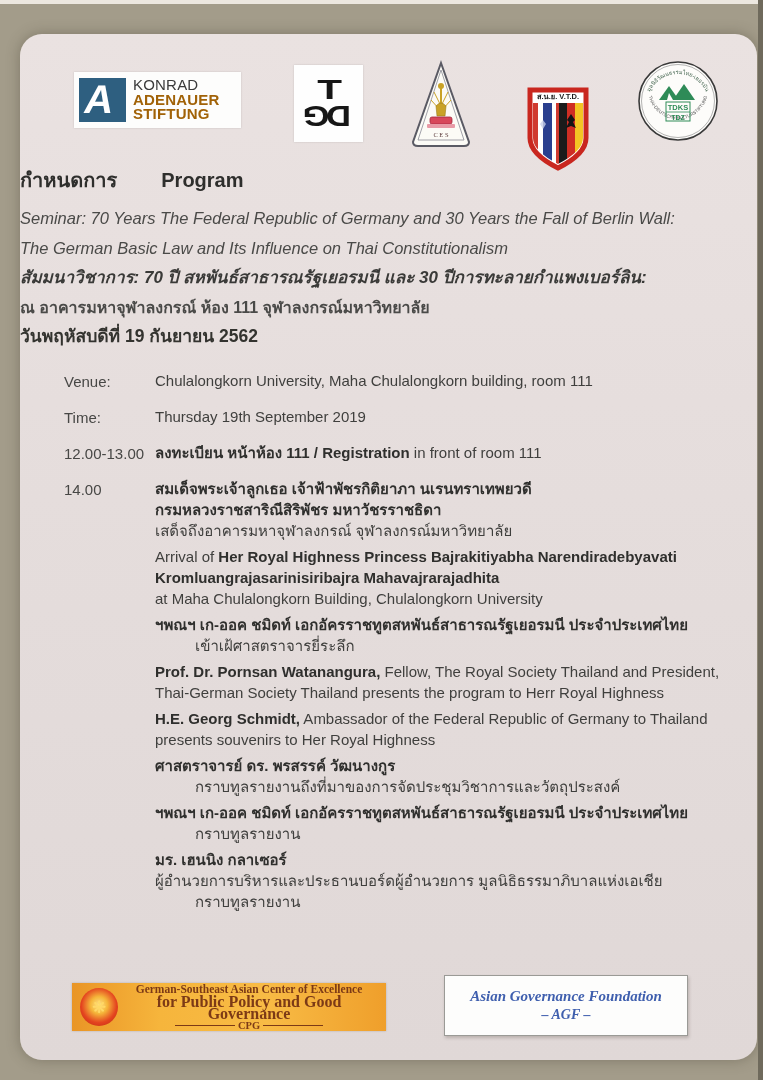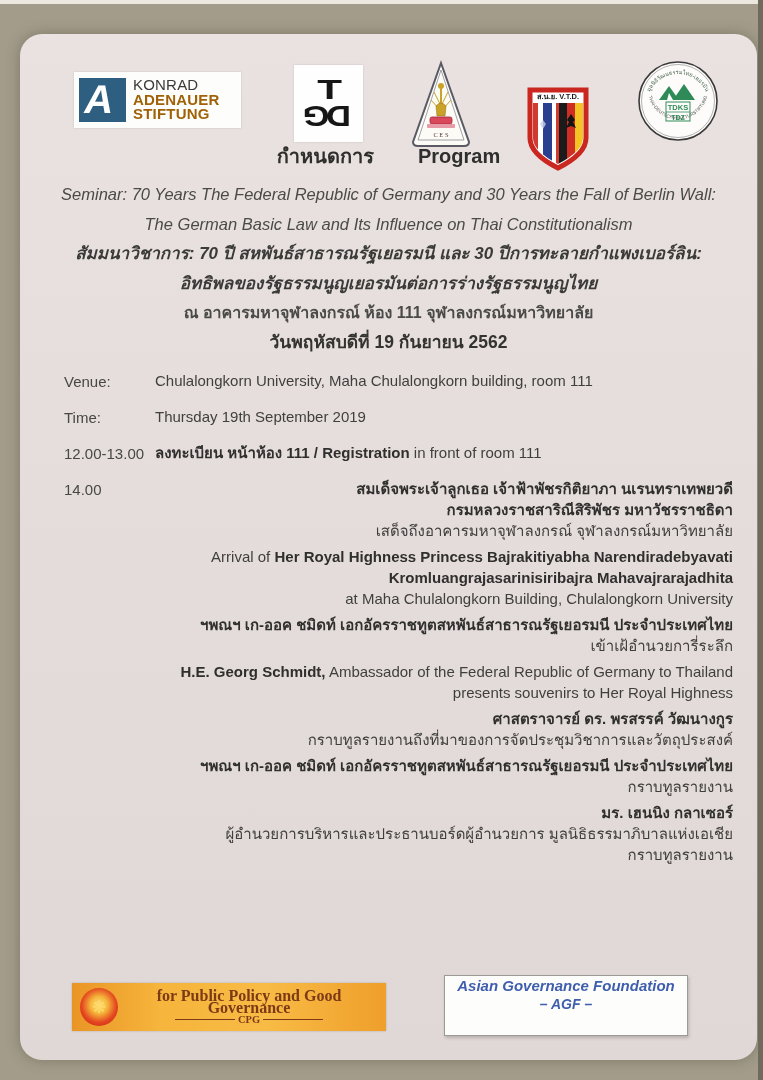--- a/index.html
+++ b/index.html
@@ -24,57 +24,57 @@
   .tdg{left:274px;top:31px;width:69px;height:77px;background:#fefefe;box-shadow:0 0 2px rgba(0,0,0,.15);
        display:flex;flex-direction:column;align-items:center;justify-content:center;color:#161616;}
   .tdg .t{font-weight:900;font-size:27px;line-height:24px;letter-spacing:-1px;transform:scaleX(1.5);}
   .tdg .dg{font-weight:900;font-size:30px;line-height:28px;letter-spacing:-3px;transform:scaleX(1.15) rotate(180deg);}
 
   .ces{left:390px;top:26px;width:62px;height:90px;}
   .vtd{left:506px;top:12px;width:64px;height:86px;margin-top:40px;}
   .tdks{left:617px;top:26px;width:82px;height:82px;}
 
   
-  .heading{position:absolute;top:106px;left:0;right:0;text-align:center;color:#3c3c3a;}
+  .heading{position:absolute;top:130px;left:0;right:0;color:#3c3c3a;}
   .title-row{font-size:20px;font-weight:bold;color:#2e2e2c;margin-bottom:8px;}
   .title-row .gap{display:inline-block;width:44px;}
   .hline{line-height:29.5px;font-size:16.5px;}
   .it{font-style:italic;color:#4a4a48;}
   .bi{font-style:italic;font-weight:bold;color:#3a3a38;font-size:17px;}
   .reg-line{font-size:16px;color:#4a4a48;font-weight:bold;}
   .date-line{font-weight:bold;font-size:17.5px;color:#33332f;}
 
   
   .sched{position:absolute;left:44px;top:336px;right:24px;display:grid;
          grid-template-columns:91px 1fr;color:#3f3f3d;font-size:15px;}
   .lbl{color:#474745;line-height:21px;padding-top:1px;}
   .cell{line-height:21px;}
   .row-h{margin-bottom:8px;min-height:27px;}
-  .cell p{margin:0 0 5px;text-align:right;}
+  .cell p{margin:0 0 5px;}
   .b{font-weight:bold;color:#2f2f2d;}
   .sub{padding-left:40px;}
 
   
   .cpg{position:absolute;left:52px;top:949px;width:314px;height:48px;
        background:linear-gradient(90deg,#e99526 0%,#f6b53c 28%,#f8bb45 62%,#ef9f2b 100%);
        display:flex;align-items:center;font-family:"Liberation Serif",serif;color:#7c3a16;
        box-shadow:0 0 2px rgba(0,0,0,.2);}
   .cpg-seal{width:38px;height:38px;margin-left:8px;border-radius:50%;flex:0 0 auto;
             background:radial-gradient(circle at 50% 45%,#ffe28a 0%,#f5b63a 30%,#e4441f 62%,#b62312 100%);
             display:flex;align-items:center;justify-content:center;color:#ffd966;font-size:17px;}
   .cpg-text{flex:1;text-align:center;padding-right:6px;}
   .cpg-l1{font-size:11.5px;font-weight:bold;line-height:13px;}
   .cpg-l2{font-size:16px;font-weight:bold;line-height:12px;}
   .cpg-l3{display:flex;align-items:center;justify-content:center;font-size:10.5px;font-weight:bold;line-height:11px;text-align:right;}
   .cpg-l3 .rule{display:inline-block;width:60px;height:1px;background:#7c3a16;margin:0 3px;}
 
   .agf{position:absolute;left:424px;top:941px;width:242px;height:59px;background:#fdfdfc;
        border:1px solid #9a9a96;box-shadow:1px 2px 3px rgba(70,60,50,.25);
-       display:flex;flex-direction:column;align-items:center;
-       font-family:Liberation Sans, sans-serif;font-style:italic;font-weight:bold;color:#3f5fae;}
+       display:flex;flex-direction:column;align-items:center;justify-content:center;
+       font-family:Liberation Serif, serif;font-style:italic;font-weight:bold;color:#3f5fae;}
   .agf-l1{font-size:15px;line-height:19px;}
   .agf-l2{font-size:14px;line-height:18px;}
 </style>
 </head>
 <body>
 
 <div class="scan">
   <div class="top-sliver"></div>
   <div class="paper">
 
@@ -159,21 +159,20 @@
       </svg>
     </div>
 
     <div class="heading">
       <div class="title-row">
         <span>กำหนดการ</span><span class="gap"></span><span>Program</span>
       </div>
       <div class="hline it">Seminar: 70 Years The Federal Republic of Germany and 30 Years the Fall of Berlin Wall:</div>
       <div class="hline it">The German Basic Law and Its Influence on Thai Constitutionalism</div>
       <div class="hline bi">สัมมนาวิชาการ: 70 ปี สหพันธ์สาธารณรัฐเยอรมนี และ 30 ปีการทะลายกำแพงเบอร์ลิน:</div>
-      <div class="hline bi">อิทธิพลของรัฐธรรมนูญเยอรมันต่อการร่างรัฐธรรมนูญไทย</div>
       <div class="hline reg-line">ณ อาคารมหาจุฬาลงกรณ์ ห้อง 111 จุฬาลงกรณ์มหาวิทยาลัย</div>
       <div class="hline date-line">วันพฤหัสบดีที่ 19 กันยายน 2562</div>
     </div>
 
     <div class="sched">
 
       <div class="lbl row-h">Venue:</div>
       <div class="cell row-h">Chulalongkorn University, Maha Chulalongkorn building, room 111</div>
 
       <div class="lbl row-h">Time:</div>
@@ -194,23 +193,26 @@
         </p>
 
         <p>
           <span>Arrival of </span><span class="b">Her Royal Highness Princess Bajrakitiyabha Narendiradebyavati Kromluangrajasarinisiribajra Mahavajrarajadhita</span><br>
           <span>at Maha Chulalongkorn Building, Chulalongkorn University</span>
         </p>
 
 
         <p>
           <span class="b">ฯพณฯ เก-ออค ชมิดท์ เอกอัครราชทูตสหพันธ์สาธารณรัฐเยอรมนี ประจำประเทศไทย</span><br>
-          <span class="sub">เข้าเฝ้อำนวยการี่ระลึก</span>
-        </p>
-
+          <span class="sub">เข้าเฝ้ศาสตราจารยี่ระลึก</span>
+        </p>
+
+        <p>
+          <span class="b">Prof. Dr. Pornsan Watanangura,</span><span> Fellow, The Royal Society Thailand and President, Thai-German Society Thailand presents the program to Herr Royal Highness</span>
+        </p>
 
         <p>
           <span class="b">H.E. Georg Schmidt,</span><span> Ambassador of the Federal Republic of Germany to Thailand presents souvenirs to Her Royal Highness</span>
         </p>
 
 
         <p>
           <span class="b">ศาสตราจารย์ ดร. พรสรรค์ วัฒนางกูร</span><br>
           <span class="sub">กราบทูลรายงานถึงที่มาของการจัดประชุมวิชาการและวัตถุประสงค์</span>
         </p>
@@ -225,20 +227,21 @@
           <span>ผู้อำนวยการบริหารและประธานบอร์ดผู้อำนวยการ มูลนิธิธรรมาภิบาลแห่งเอเชีย</span><br>
           <span class="sub">กราบทูลรายงาน</span>
         </p>
 
       </div>
     </div>
 
     <div class="cpg">
       <div class="cpg-seal">❋</div>
       <div class="cpg-text">
+        <div class="cpg-l1">German-Southeast Asian Center of Excellence</div>
         <div class="cpg-l2">for Public Policy and Good Governance</div>
         <div class="cpg-l3">
           <span class="rule"></span>
           <span>CPG</span>
           <span class="rule"></span>
         </div>
       </div>
     </div>
 
     <div class="agf">

